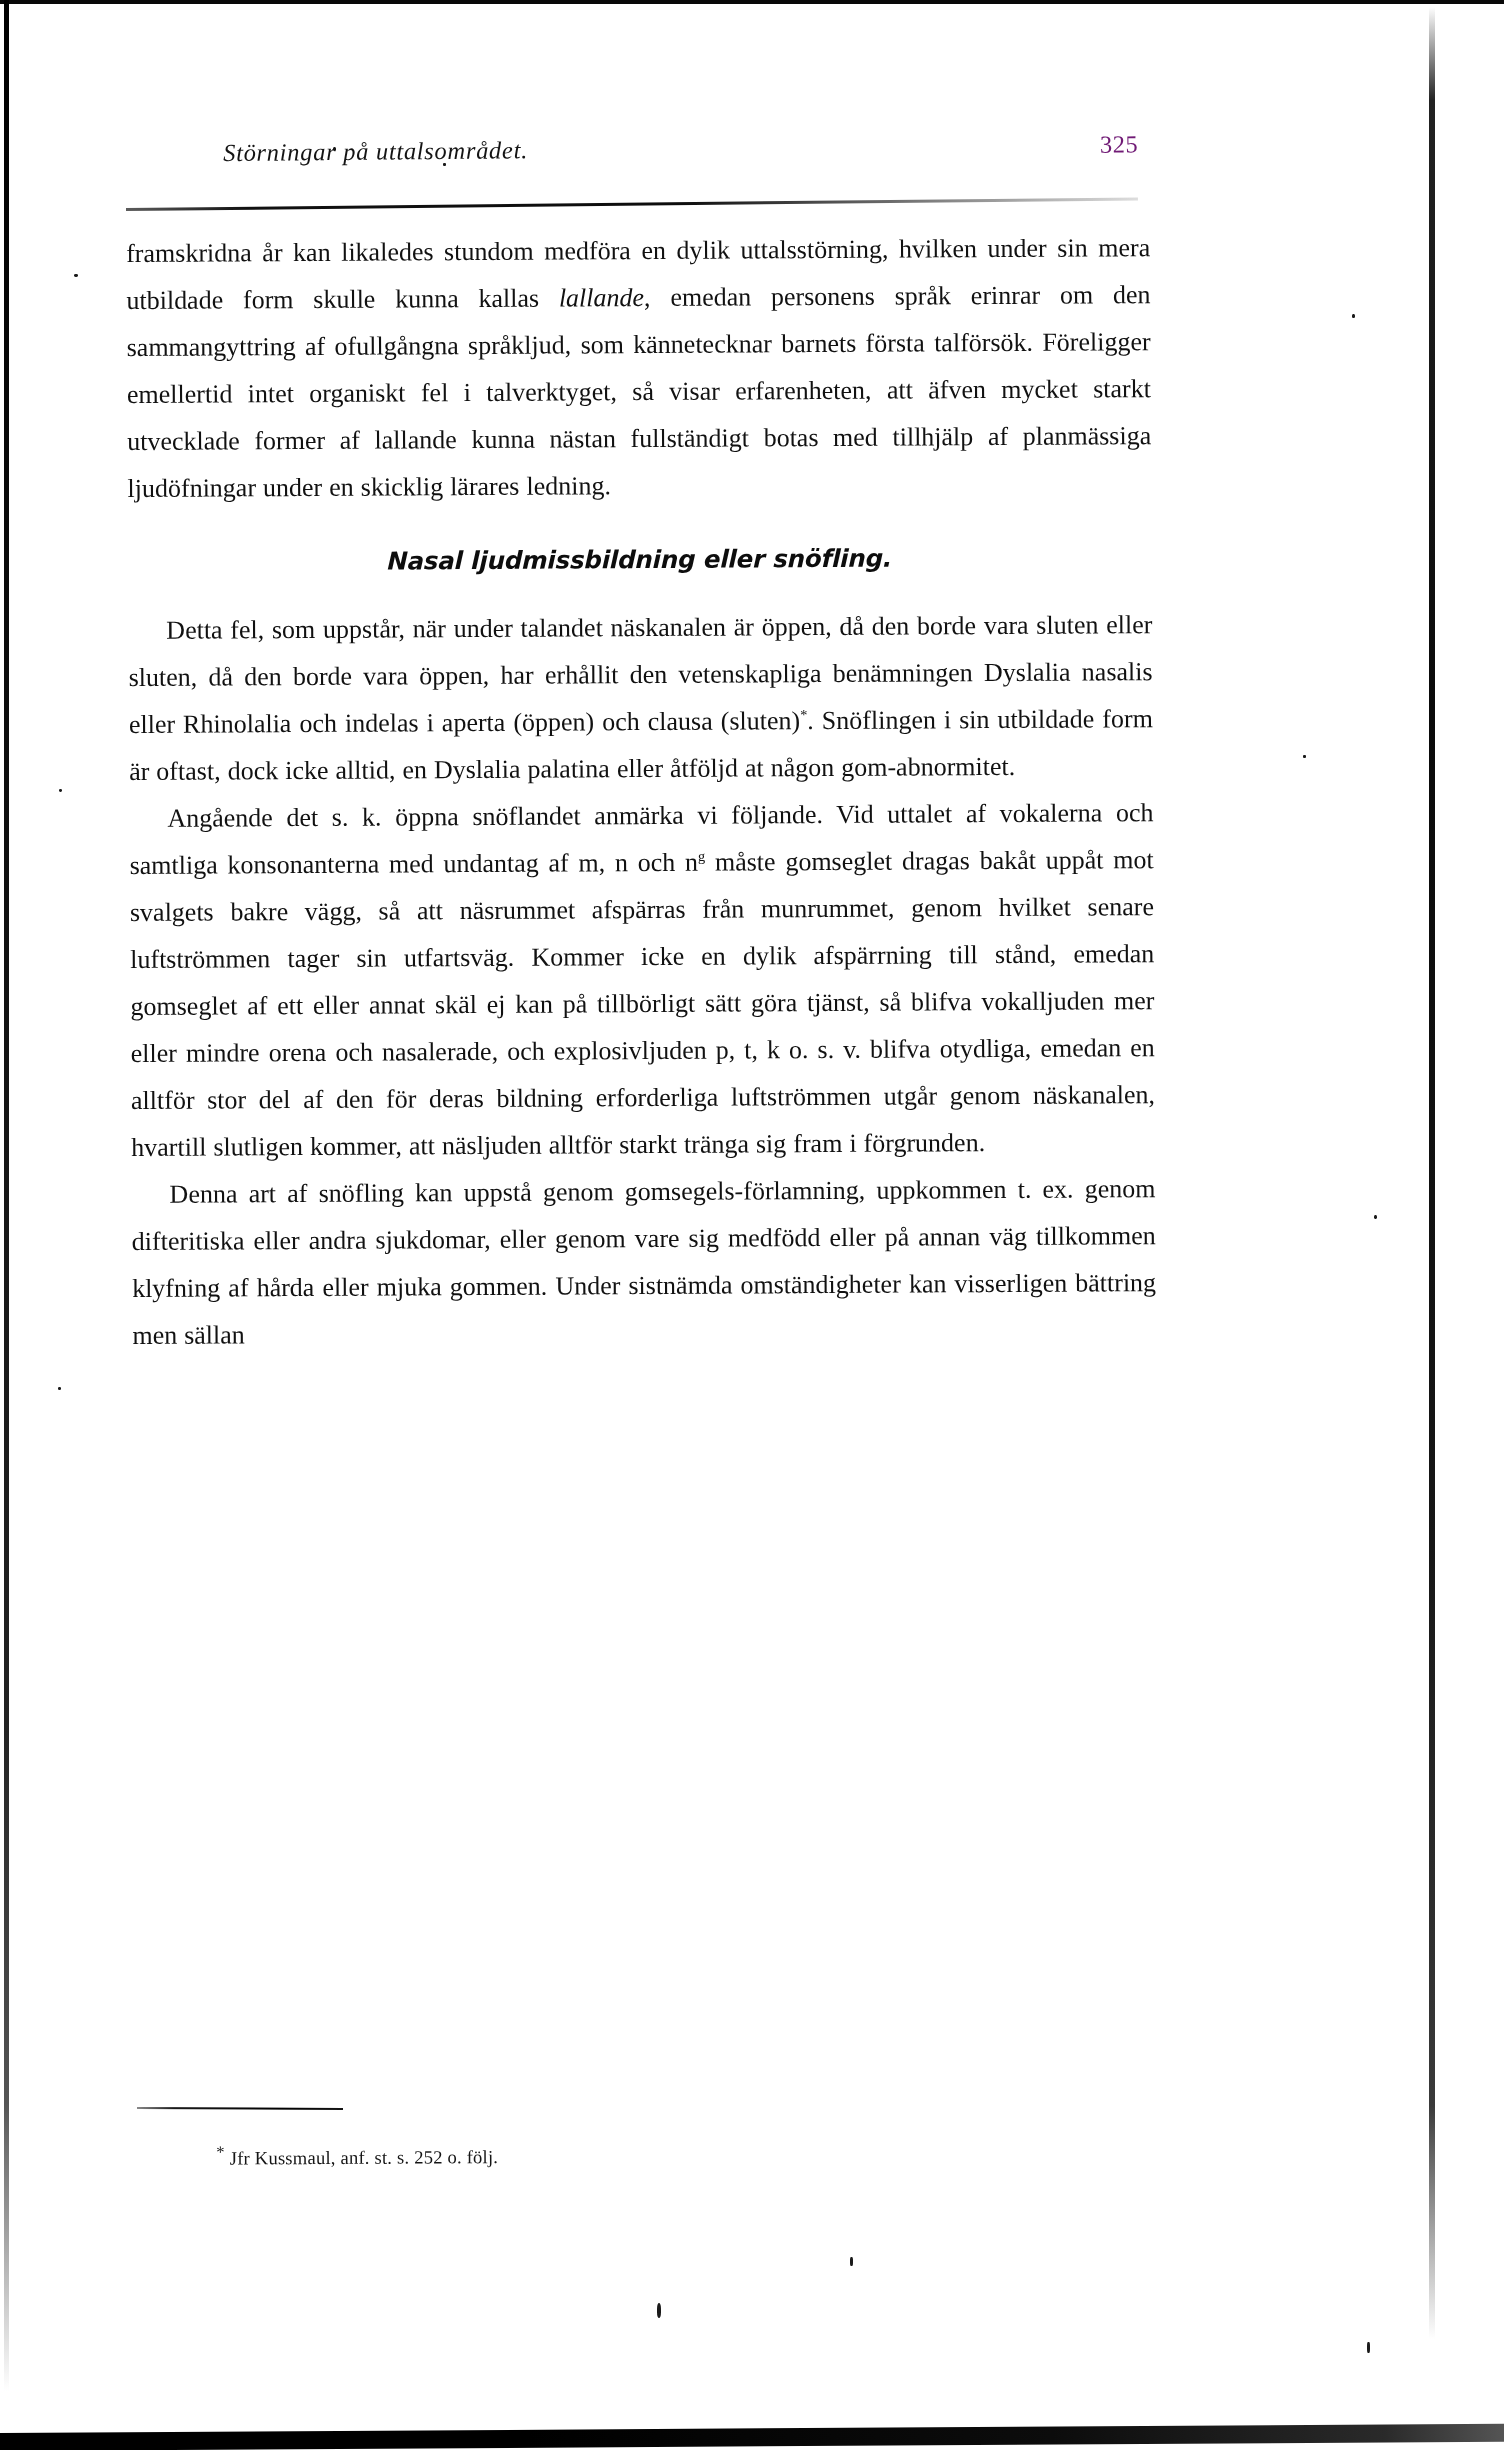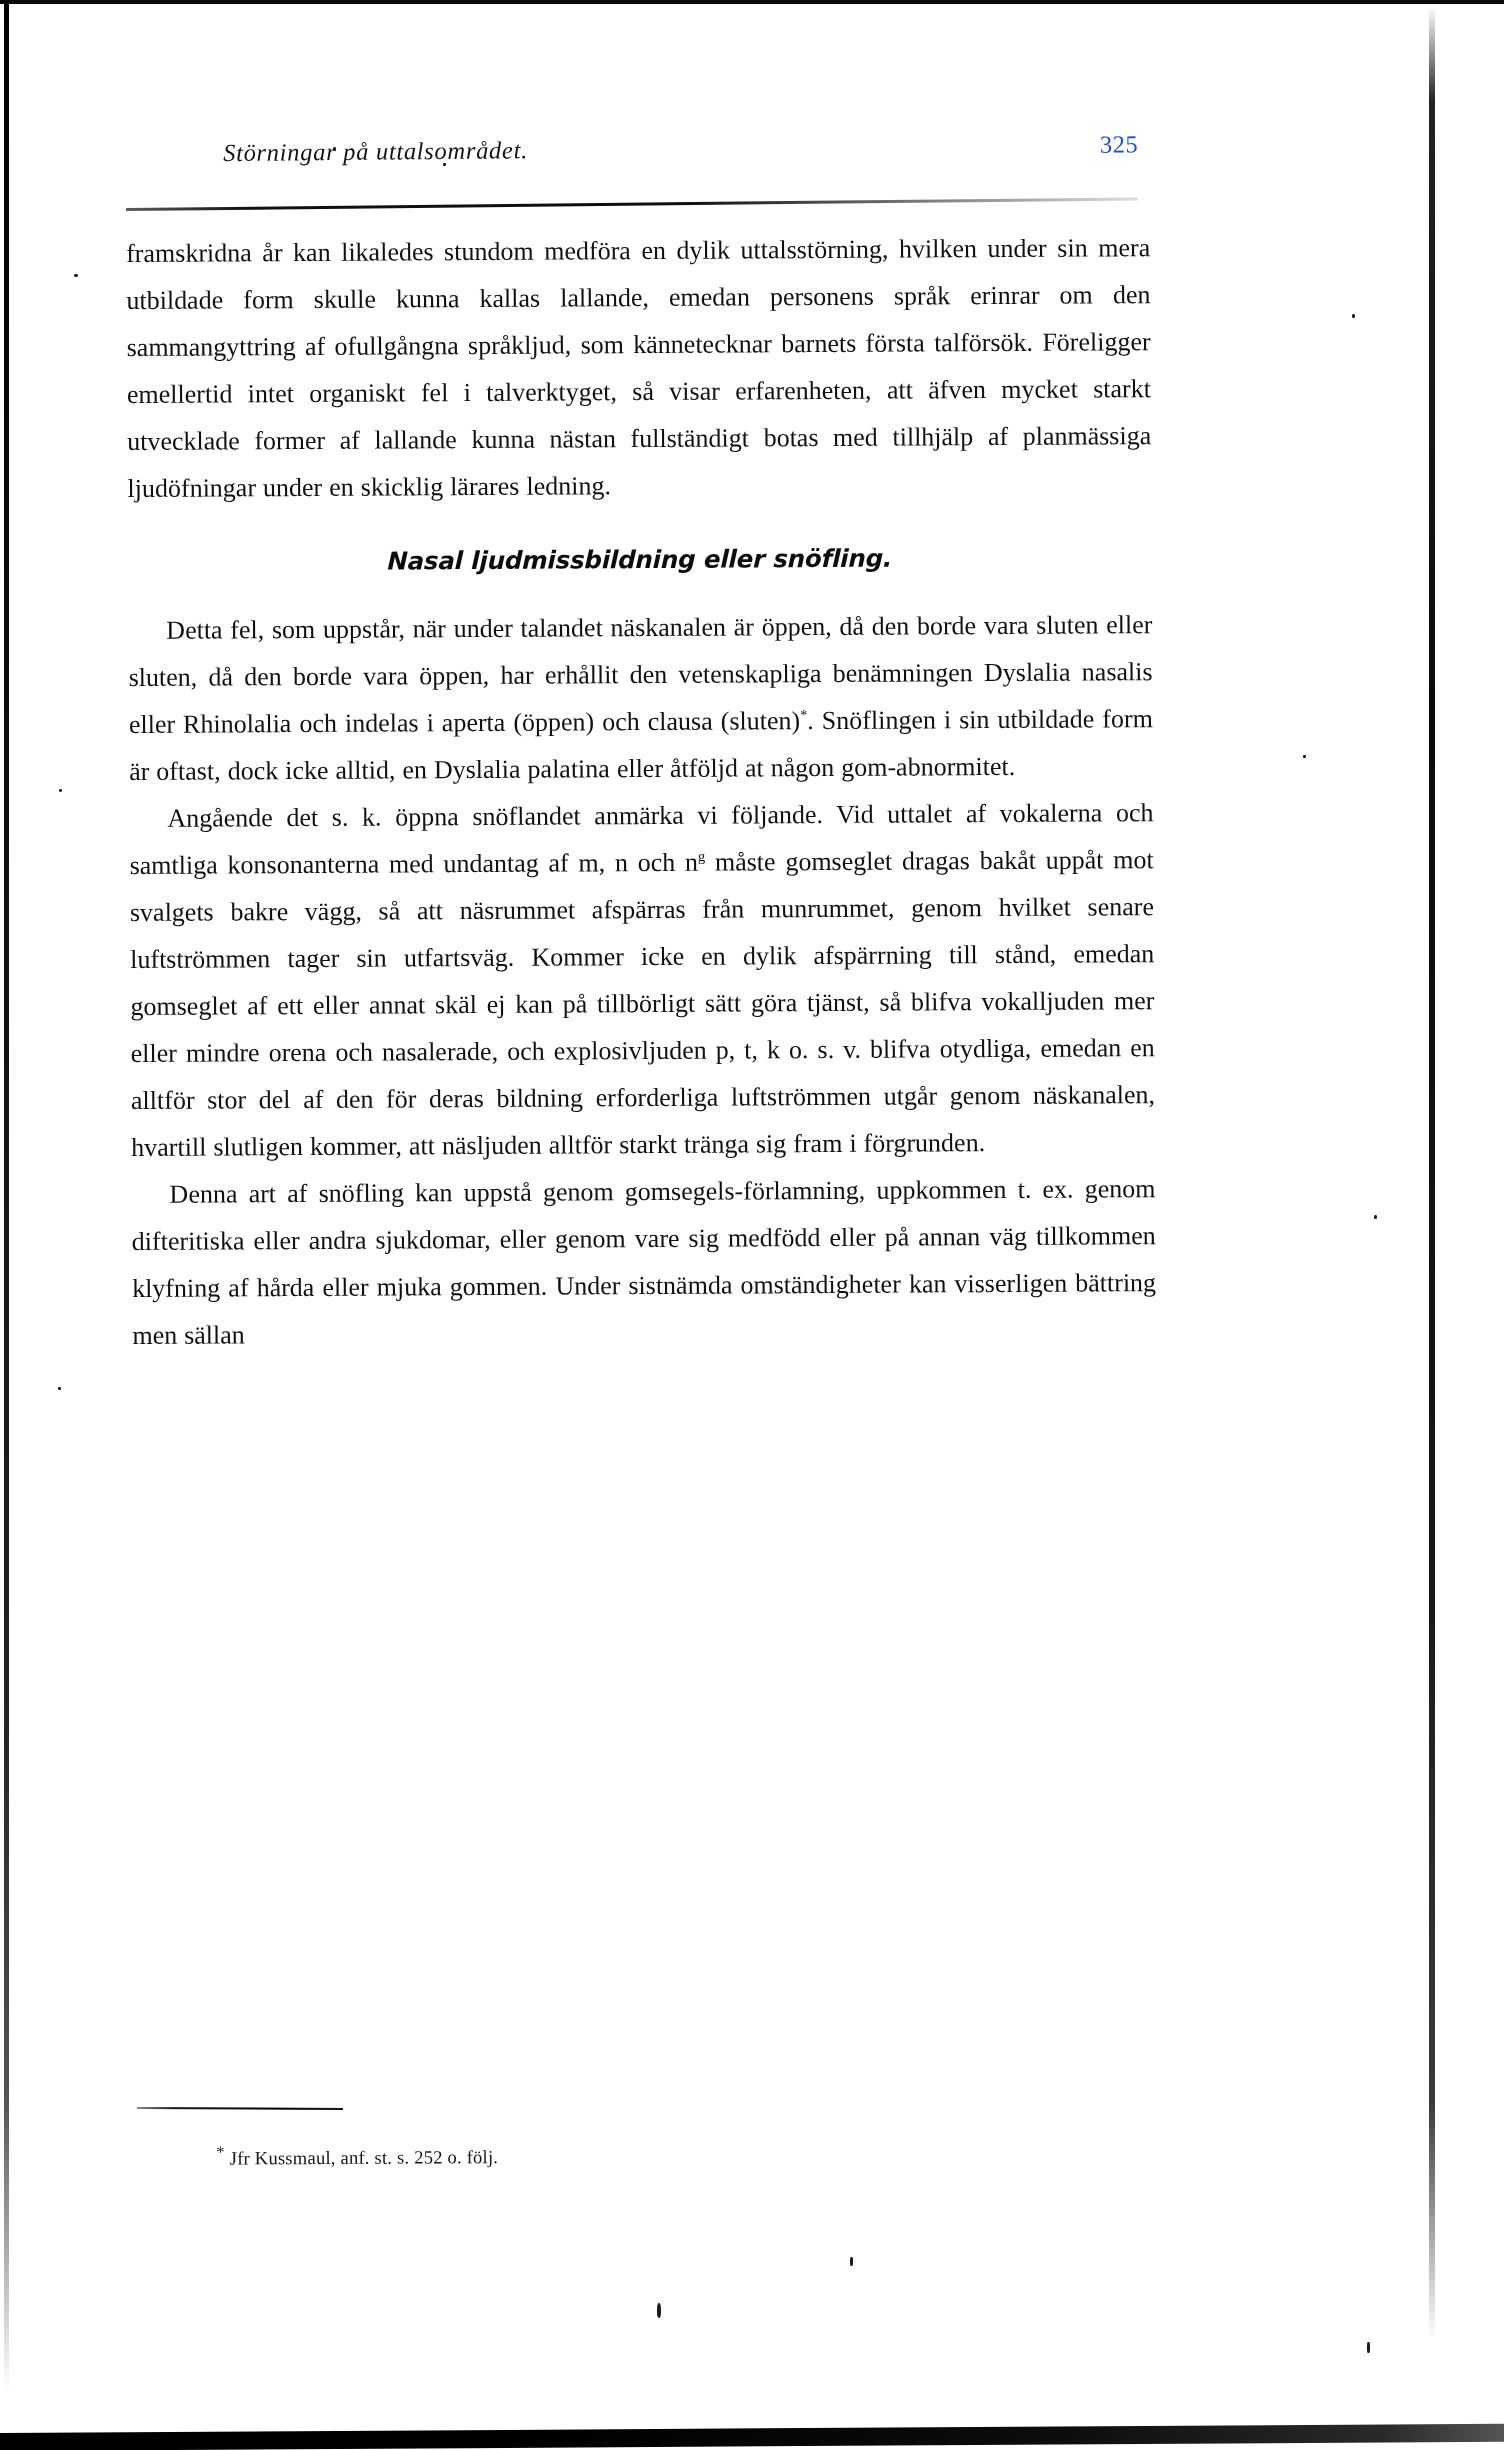--- a/index.html
+++ b/index.html
@@ -57,21 +57,21 @@
     font-style: italic;
     font-size: 24.5px;
     letter-spacing: 0.7px;
     color: #141414;
     padding-left: 98px;
     white-space: nowrap;
   }
   #head-folio {
     font-size: 24.5px;
     letter-spacing: 0.5px;
-    color: #1d4ed8;
+    color: #701a75;
     padding-right: 5.9px;
   }
   #head-rule {
     position: absolute;
     left: 126px;
     top: 208px;
     width: 1012px;
     height: 2.5px;
     background: linear-gradient(to right,#5c5c5c 0%,#111 12%,#0d0d0d 55%,#777 78%,#b9b9b9 92%,#dddddd 100%);
     transform: rotate(-0.60deg);
@@ -92,21 +92,21 @@
     margin: 0;
     font-size: 26px;
     line-height: 47px;
     color: #111111;
     text-align: justify;
     text-justify: inter-word;
     word-spacing: 0.5px;
     -webkit-font-smoothing: none;
   }
   p.body.indent { text-indent: 38px; }
-  p.body .it { }
+  p.body .it { font-style: italic; }
   p.body sup {
     font-size: 0.55em;
     vertical-align: super;
     line-height: 0;
   }
 
   
   h2#section-heading {
     margin: 0;
     font-family: "DejaVu Sans", "Liberation Sans", sans-serif;

